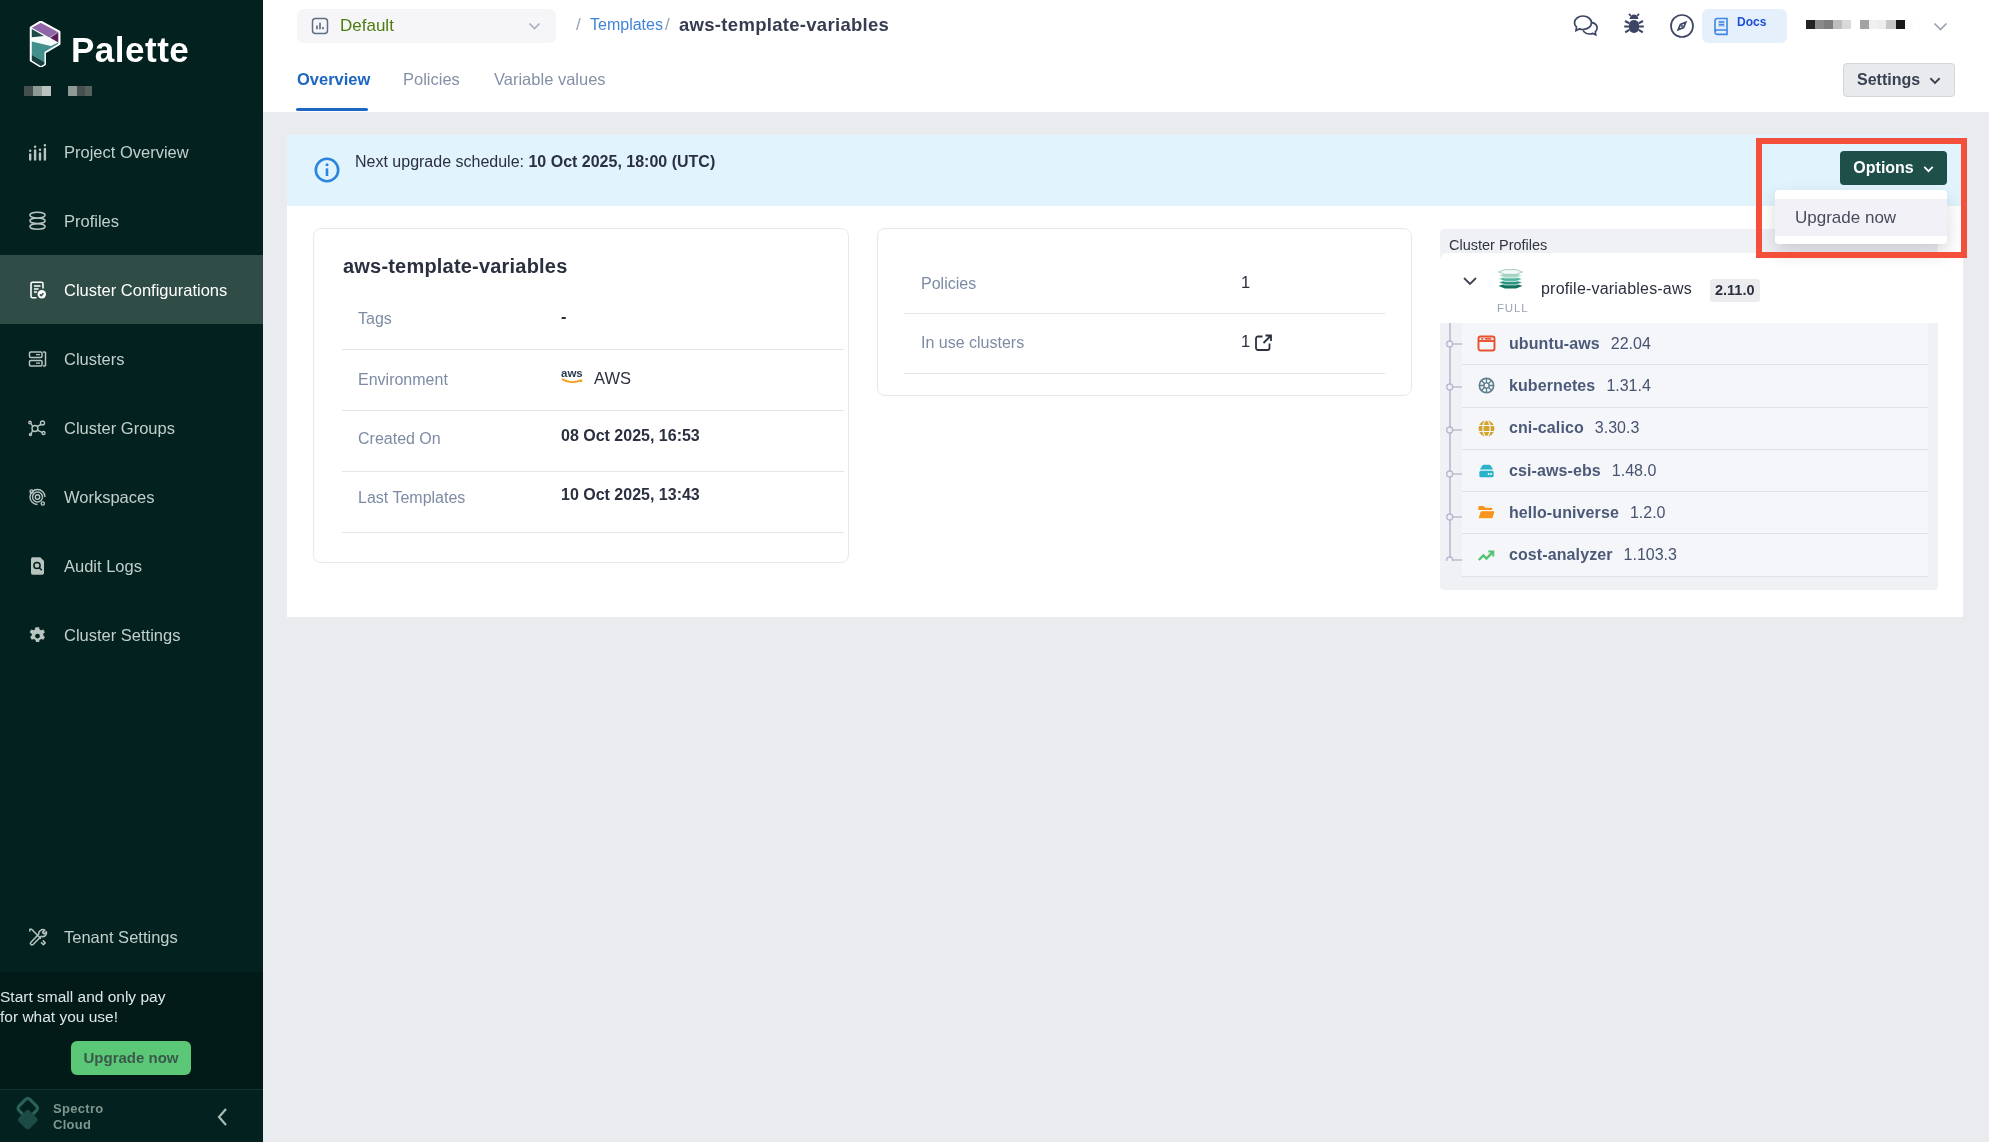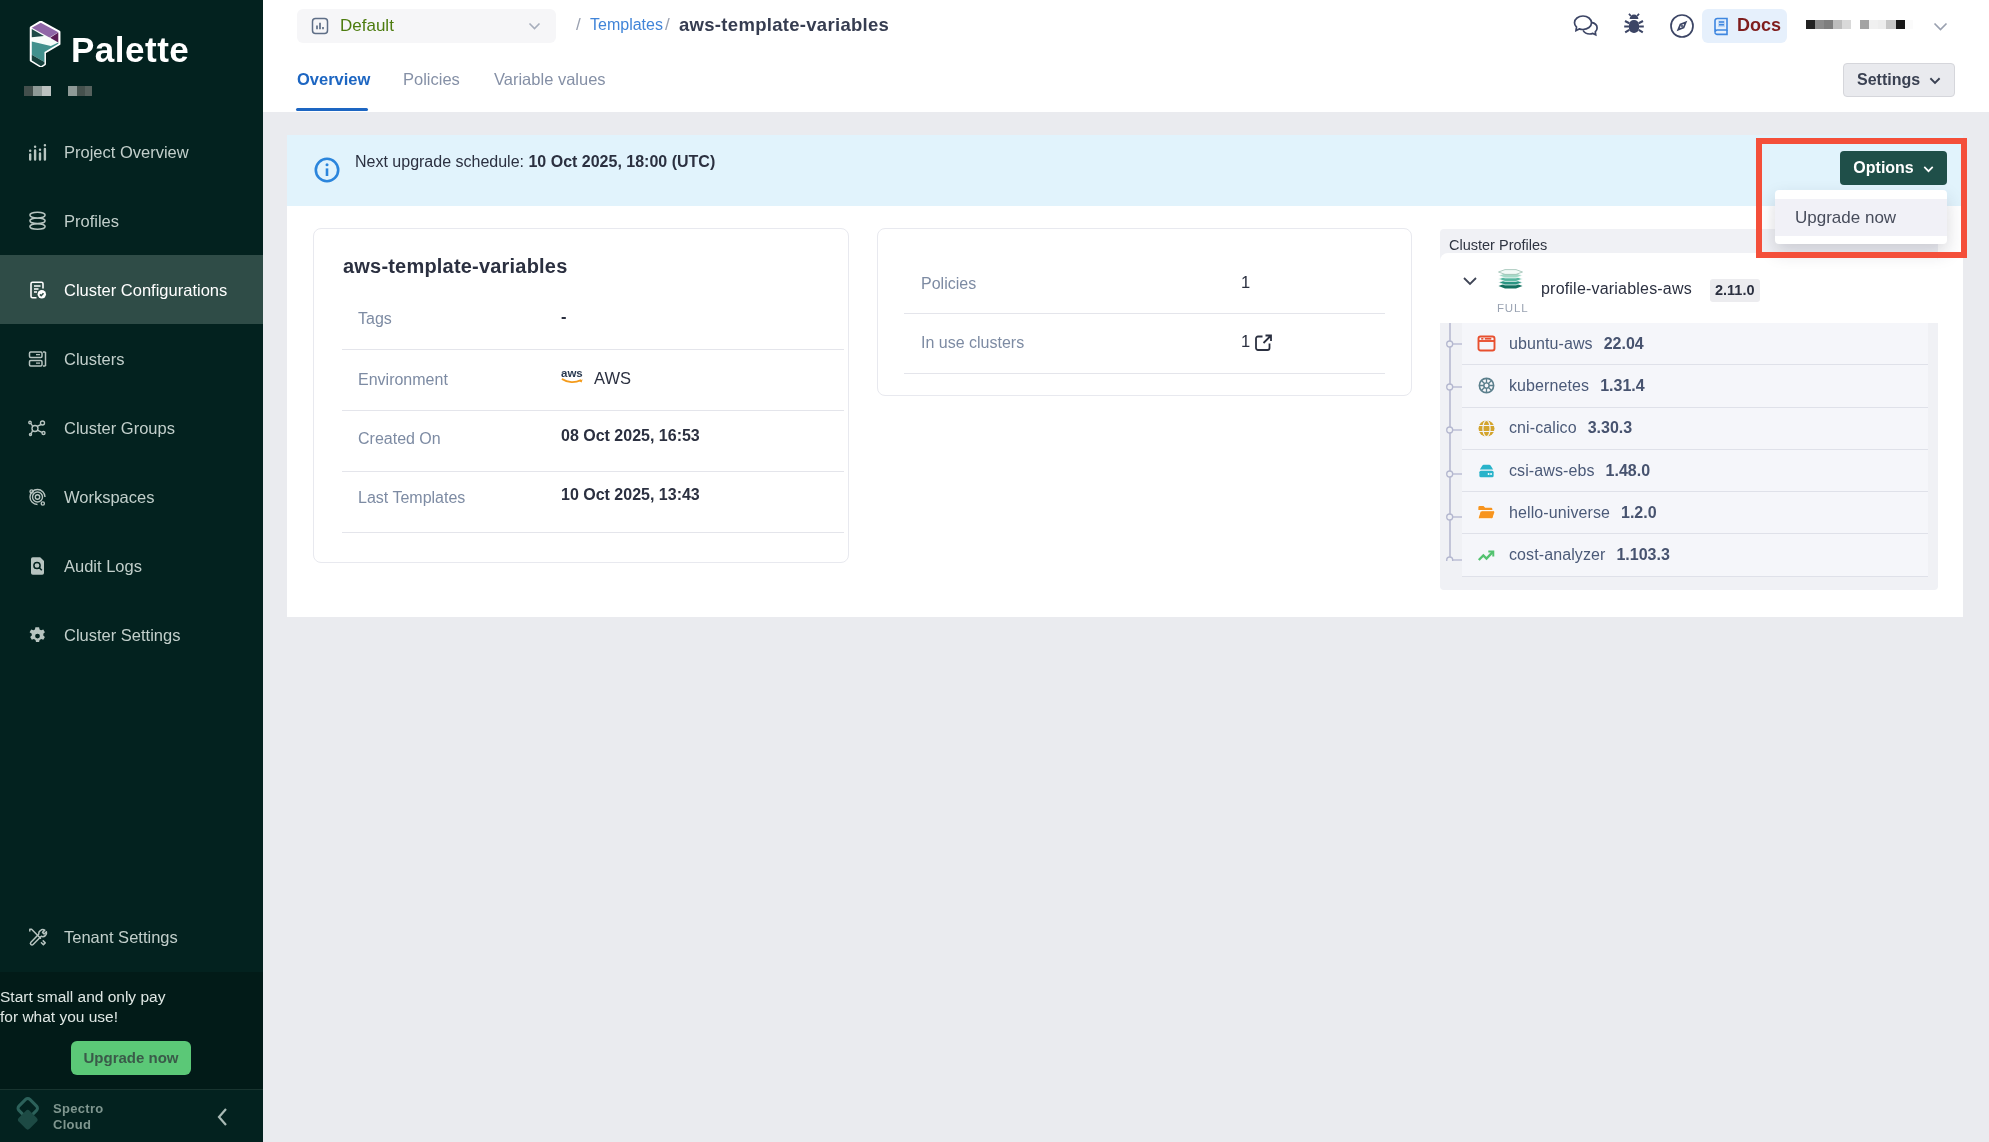--- a/index.html
+++ b/index.html
@@ -16,22 +16,22 @@
   #topbar { position:absolute; left:263px; top:0; width:1726px; height:112px; background:#fff; }
   
   #whiteband { position:absolute; left:287px; top:135px; width:1676px; height:482px; background:#fff; }
   #banner { position:absolute; left:287px; top:135px; width:1676px; height:71px; background:#e1f3fc; }
   .card { position:absolute; background:#fff; border:1px solid #e8e9ef; border-radius:8px; }
   .rowlabel { color:#7d8ba3; font-size:16px; }
   .rowvalue { color:#2b3040; font-size:16.5px; }
   .divider { position:absolute; height:1px; background:#e4e5eb; }
   .prow { position:relative; height:42.3px; background:#f5f6fa; border-bottom:1px solid #dfe1e9; display:flex; align-items:center; }
   .prow .pico { width:19px; margin-left:15px; display:flex; align-items:center; }
-  .prow .pname { margin-left:13px; font-size:16px; font-weight:normal; color:#4b5a78; letter-spacing:.1px; }
-  .prow .pver { margin-left:11px; font-size:16px; font-weight:bold; color:#47536f; }
+  .prow .pname { margin-left:13px; font-size:16px; font-weight:bold; color:#4b5a78; letter-spacing:.1px; }
+  .prow .pver { margin-left:11px; font-size:16px; font-weight:normal; color:#47536f; }
 </style>
 </head>
 <body>
 <div id="page">
   <div id="whiteband"></div>
   <div id="banner">
     <svg class="abs" style="left:27px;top:22px" width="26" height="26" viewBox="0 0 26 26" fill="none">
       <circle cx="13" cy="13" r="11.2" stroke="#2b85dc" stroke-width="2.6"></circle>
       <path d="M13 11.4 V19" stroke="#2b85dc" stroke-width="2.6"></path>
       <circle cx="13" cy="7.8" r="1.5" fill="#2b85dc"></circle>
@@ -231,21 +231,21 @@
       <path d="M16.8 9.2 L14.6 14.6 L9.2 16.8 L11.4 11.4 Z"></path>
       <circle cx="13" cy="13" r="1.1" fill="#3c4565" stroke="none"></circle>
     </svg>
     <div class="abs" style="left:1439px;top:9px;width:85px;height:34px;background:#e6f0fc;border-radius:6px">
       <svg class="abs" style="left:9px;top:7px" width="20" height="20" viewBox="0 0 20 20" fill="none" stroke="#3e86e0" stroke-width="1.6">
         <path d="M4 16.2 a2.2 2.2 0 0 1 2.2 -2.2 H16 V2.5 H6.2 A2.2 2.2 0 0 0 4 4.7 Z"></path>
         <path d="M4 16.2 a2.2 2.2 0 0 0 2.2 2.2 H16 v-4.4"></path>
         <path d="M8 6 h5 M8 8.8 h5" stroke-width="1.4"></path>
         <rect x="7" y="4.6" width="7" height="6.5" fill="#3e86e0" opacity=".25" stroke="none"></rect>
       </svg>
-      <span class="abs" style="left:35px;top:6px;color:#7f1d1d;font-size:18px;font-weight:bold">Docs</span>
+      <span class="abs" style="left:35px;top:6px;color:#1d4ed8;font-size:12px;font-weight:bold">Docs</span>
     </div>
     <div class="abs" style="left:1543px;top:20px;width:45px;height:9px;background:linear-gradient(to right,#222 0 20%,#8a8a8a 20% 40%,#7e7e7e 40% 60%,#bdbdbd 60% 80%,#d9d9d9 80% 100%)"></div>
     <div class="abs" style="left:1597px;top:20px;width:53px;height:9px;background:linear-gradient(to right,#a3a3a3 0 17%,#f0f0f0 17% 34%,#ededed 34% 50%,#c6c6c6 50% 67%,#171717 67% 84%,#fbfbfb 84% 100%)"></div>
     <svg class="abs" style="left:1670px;top:22px" width="15" height="9" viewBox="0 0 15 9" fill="none" stroke="#9aa1b0" stroke-width="1.7">
         <path d="M1.5 1.5 L7.5 7.5 L13.5 1.5"></path>
       </svg>
 
     <span class="abs" style="left:34px;top:70px;color:#1d66c2;font-size:16.5px;font-weight:bold">Overview</span>
     <div class="abs" style="left:33px;top:108px;width:72px;height:3px;background:#1d66c2;border-radius:2px"></div>
     <span class="abs" style="left:140px;top:70px;color:#8590a6;font-size:16.5px">Policies</span>

